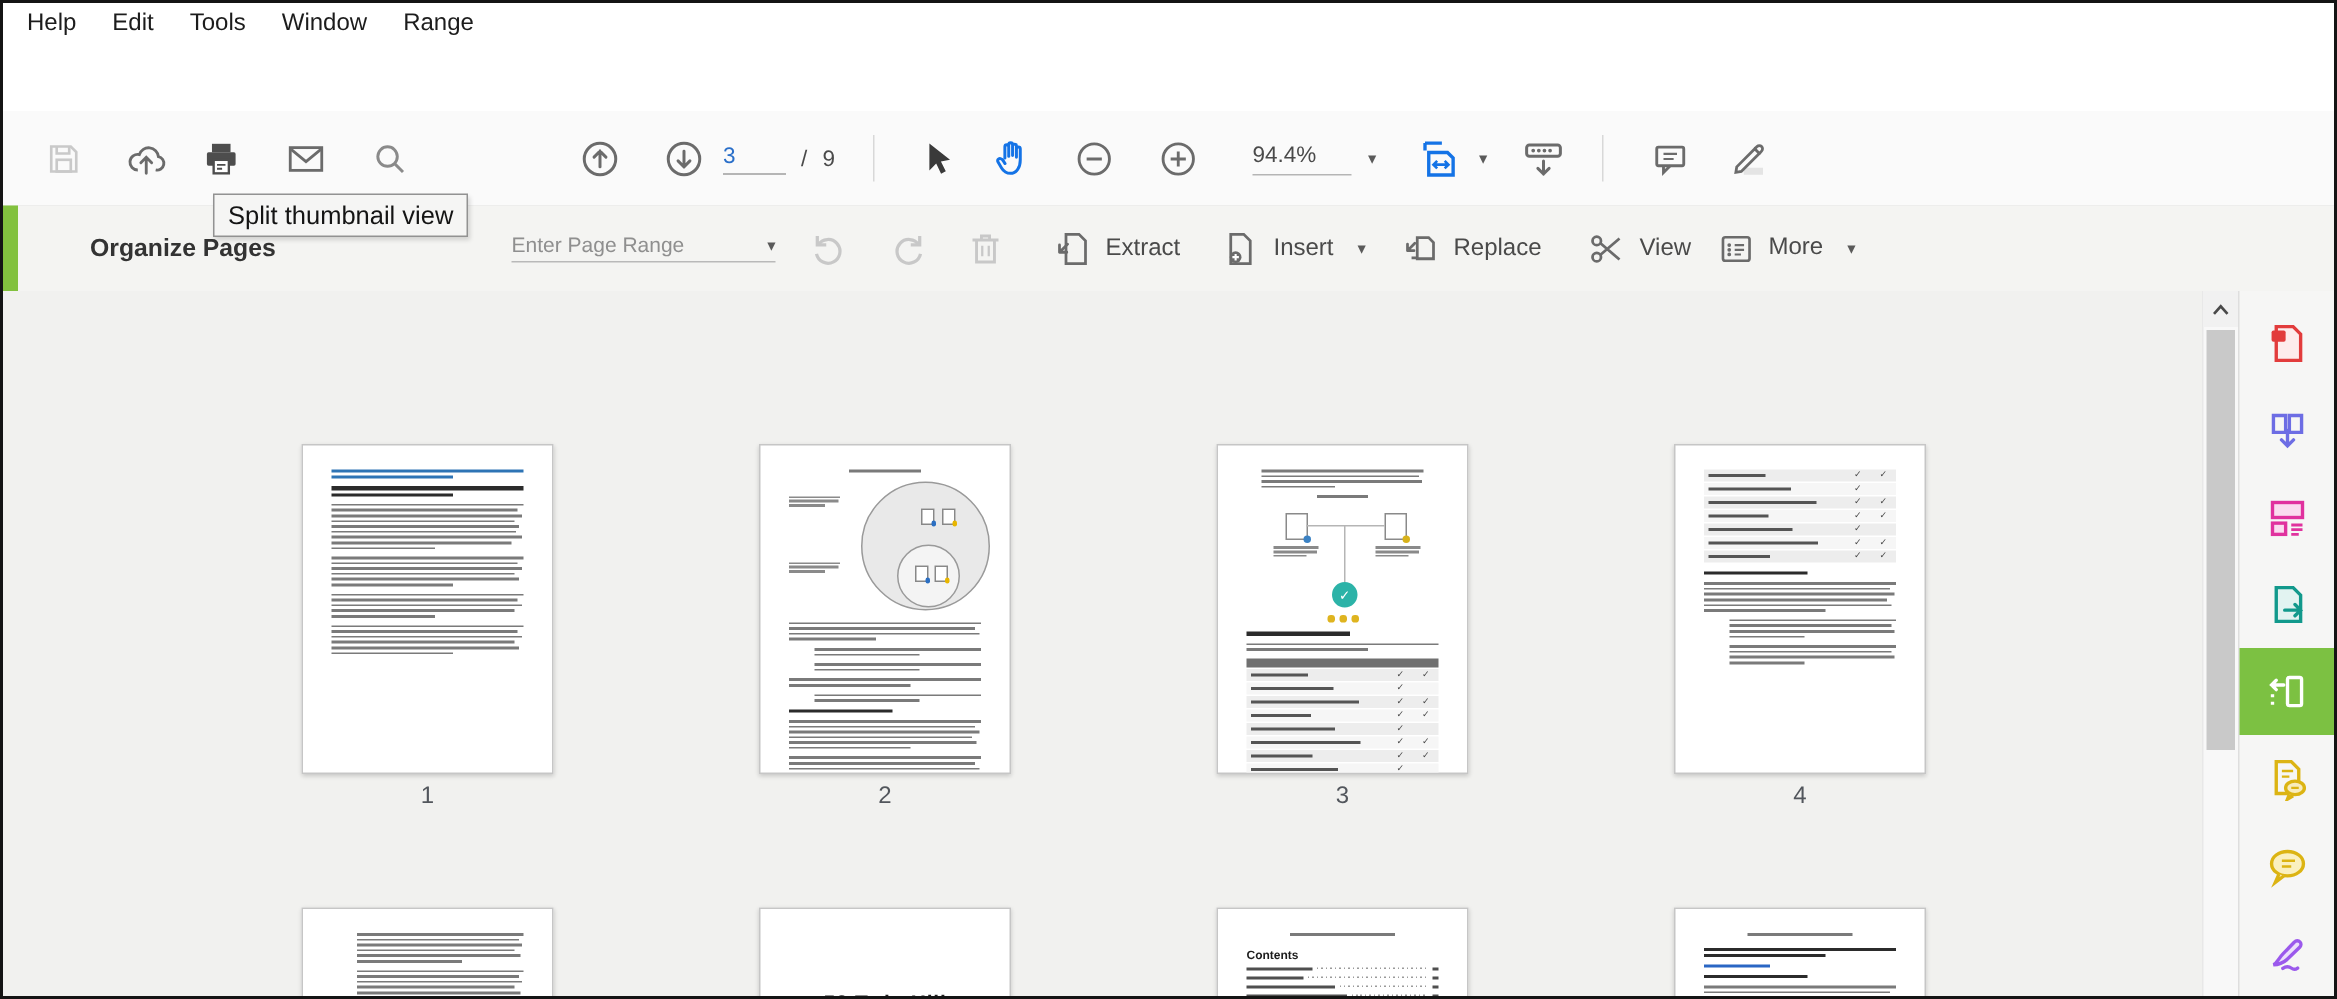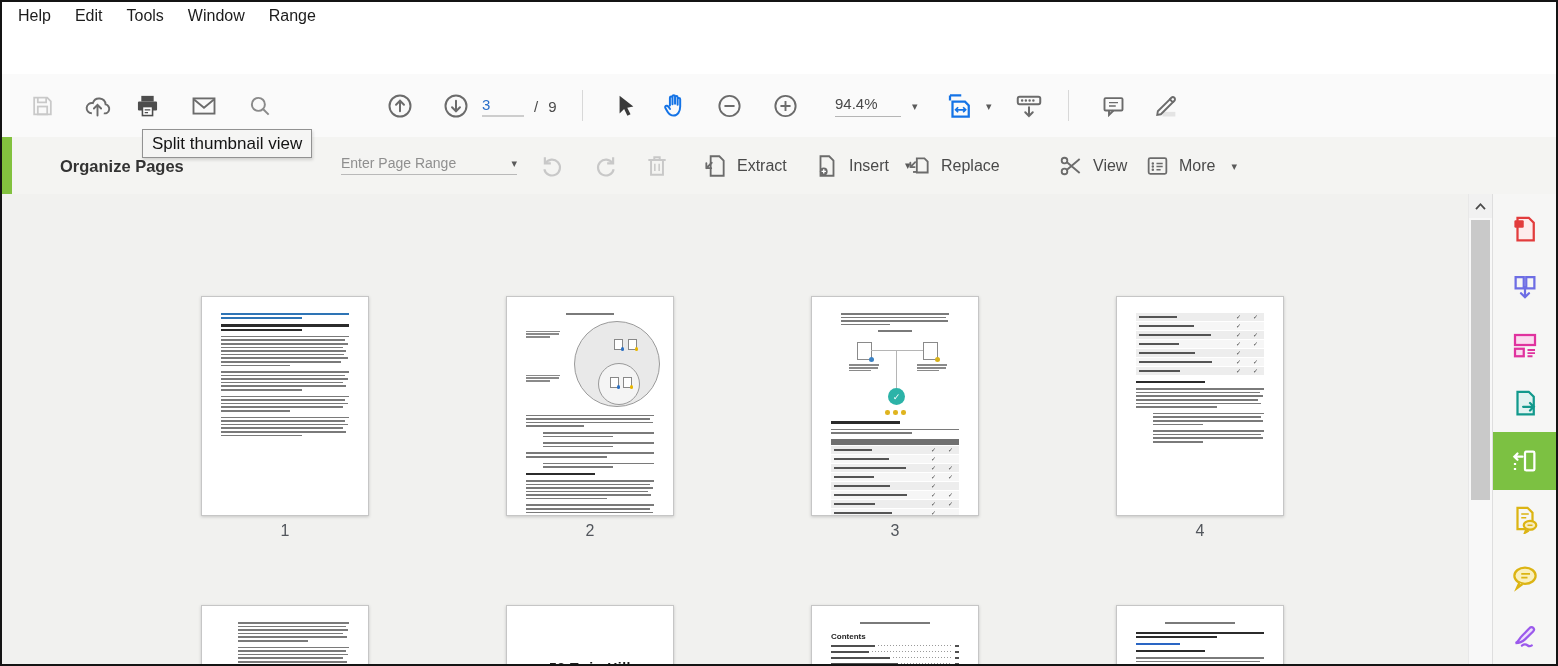--- a/index.html
+++ b/index.html
@@ -270,21 +270,21 @@
     </span>
     <span class="org-item" style="left:812px">
       <svg width="26" height="26" viewBox="0 0 24 24" fill="none" stroke="#6b6b6b" stroke-width="1.7">
           <path d="M6 3h8l4 4v14H6z"></path>
           <circle cx="9" cy="17" r="3.6" fill="#6b6b6b" stroke="none"></circle>
           <path d="M9 15v4M7 17h4" stroke="#fff" stroke-width="1.3"></path>
         </svg>
       <span>Insert</span>
       <span class="caret">▾</span>
     </span>
-    <span class="org-item" style="left:904px">
+    <span class="org-item" style="left:932px">
       <svg width="26" height="26" viewBox="0 0 24 24" fill="none" stroke="#6b6b6b" stroke-width="1.7">
           <path d="M10 5h7l3 3v10H10z"></path>
           <path d="M4 13l4.5-4.5M4 13h4M4 13V9" stroke-linecap="round"></path>
           <path d="M6.5 17.5h3.5"></path>
         </svg>
       <span>Replace</span>
     </span>
     <span class="org-item" style="left:1056px">
       <svg width="26" height="26" viewBox="0 0 24 24" fill="none" stroke="#6b6b6b" stroke-width="1.7">
           <circle cx="6" cy="7" r="2.6"></circle>

